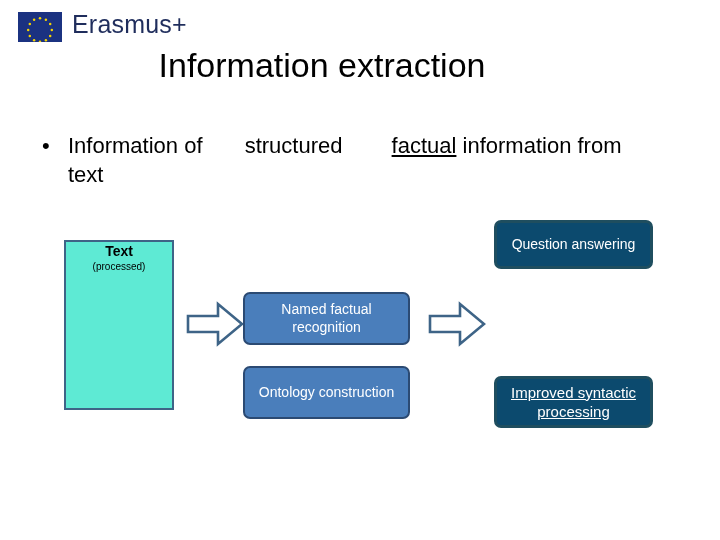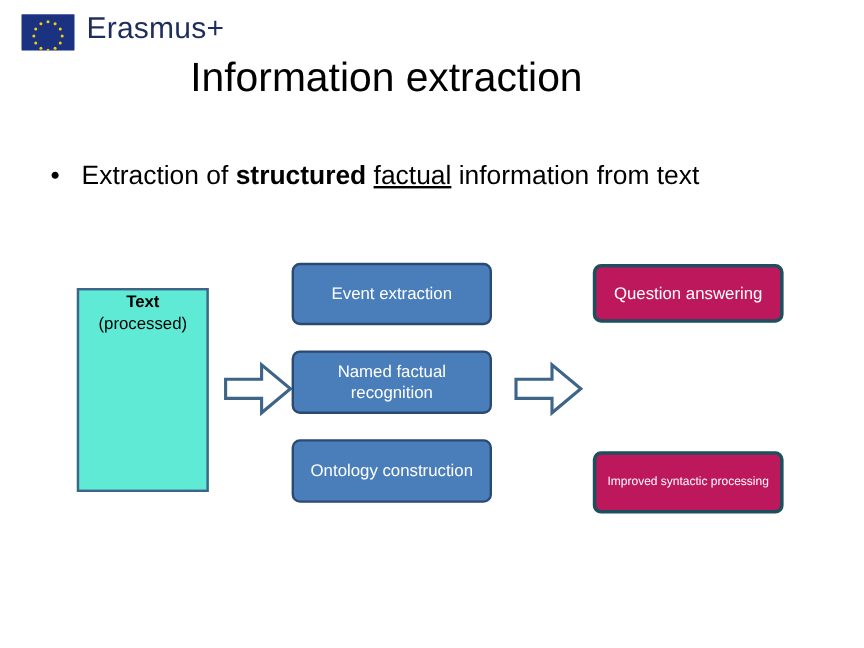--- a/index.html
+++ b/index.html
@@ -79,22 +79,22 @@
     line-height: 1.32;
   }
   .bullet-dot {
     flex: 0 0 auto;
     width: 26px;
     font-size: 22px;
     line-height: 1.32;
     text-align: left;
   }
   .bullet-text { flex: 1 1 auto; }
-  .bullet-text b { font-weight: bold; }
-  .bullet-text u { text-decoration: underline; }
+  .bullet-text b { font-weight: normal; margin-left: 36px; }
+  .bullet-text u { text-decoration: underline; margin-left: 43px; }
 
   
   .diagram { position: absolute; left: 0; top: 0; width: 720px; height: 540px; }
 
   .text-box {
     position: absolute;
     left: 64px;
     top: 240px;
     width: 110px;
     height: 170px;
@@ -102,21 +102,21 @@
     border: 2px solid #3e6487;
     background: #5eead4;
     display: flex;
     flex-direction: column;
     align-items: center;
     justify-content: flex-start;
     color: #000000;
     line-height: 1.3;
   }
   .text-box .l1 { font-size: 14px; font-weight: bold; }
-  .text-box .l2 { font-size: 14px; }
+  .text-box .l2 { font-size: 10px; }
 
   .arrow {
     position: absolute;
     width: 58px;
     height: 48px;
   }
   .arrow-1 { left: 186px; top: 300px; }
   .arrow-2 { left: 428px; top: 300px; }
   .arrow svg { display: block; width: 100%; height: 100%; }
 
@@ -131,25 +131,25 @@
     color: #ffffff;
     line-height: 1.28;
     padding: 2px 6px;
   }
   .node.blue {
     background: #4a7ebb;
     border: 2px solid #2b4a73;
     font-size: 14px;
   }
   .node.green {
-    background: #be185d;
+    background: #0c4a6e;
     border: 3px solid #1f4e5f;
     font-size: 14px;
   }
-  .node.small { font-size: 10px; }
+  .node.small { font-size: 15px; text-decoration: underline; }
 
   
   .n-event   { left: 243px; top: 219px; width: 167px; height: 52px; }
   .n-ner     { left: 243px; top: 292px; width: 167px; height: 53px; }
   .n-onto    { left: 243px; top: 366px; width: 167px; height: 53px; }
   
   .n-qa      { left: 494px; top: 220px; width: 159px; height: 49px; }
   .n-doc     { left: 494px; top: 292px; width: 159px; height: 69px; }
   .n-syn     { left: 494px; top: 376px; width: 159px; height: 52px; }
 </style>
@@ -179,21 +179,21 @@
       </svg>
     </span>
     <span class="logo-word">Erasmus+</span>
   </div>
 
   <div class="slide-title">Information extraction</div>
 
   <div class="body-list">
     <div class="bullet-row">
       <span class="bullet-dot">•</span>
-      <span class="bullet-text"><span>Extraction of </span><b>structured</b><span> </span><u>factual</u><span> information from text</span></span>
+      <span class="bullet-text"><span>Information of </span><b>structured</b><span> </span><u>factual</u><span> information from text</span></span>
     </div>
   </div>
 
   <div class="diagram">
 
     <div class="text-box">
       <span class="l1">Text</span>
       <span class="l2">(processed)</span>
     </div>
 
@@ -202,21 +202,20 @@
         <polygon points="2,16 32,16 32,4 56,24 32,44 32,32 2,32" fill="#ffffff" stroke="#3e6487" stroke-width="2.6" stroke-linejoin="miter"></polygon>
       </svg>
     </div>
 
     <div class="arrow arrow-2">
       <svg viewBox="0 0 58 48" aria-hidden="true">
         <polygon points="2,16 32,16 32,4 56,24 32,44 32,32 2,32" fill="#ffffff" stroke="#3e6487" stroke-width="2.6" stroke-linejoin="miter"></polygon>
       </svg>
     </div>
 
-    <div class="node blue n-event">Event extraction</div>
     <div class="node blue n-ner">Named factual recognition</div>
     <div class="node blue n-onto">Ontology construction</div>
 
     <div class="node green n-qa">Question answering</div>
     <div class="node green n-syn small">Improved syntactic processing</div>
 
   </div>
 </div>
 
 </body></html>

